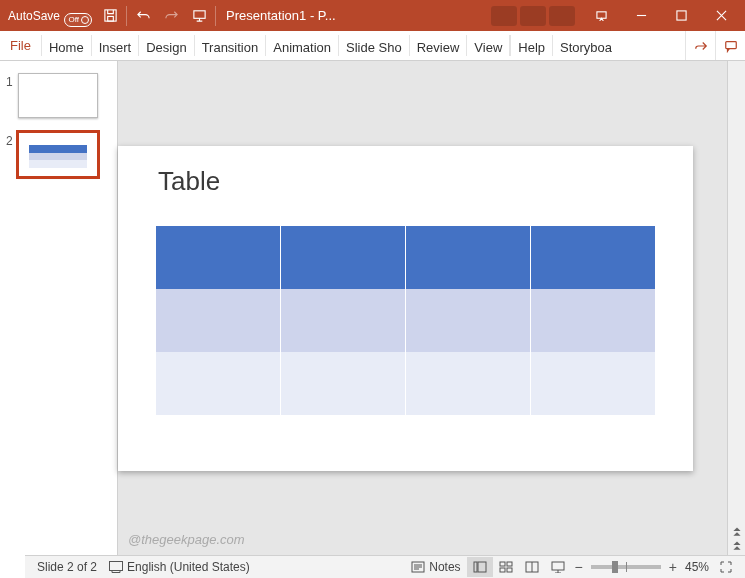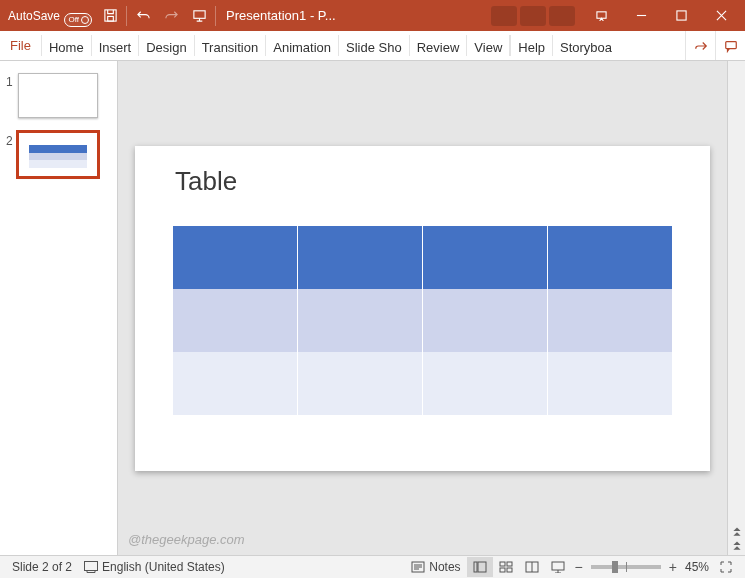--- a/index.html
+++ b/index.html
@@ -34,40 +34,40 @@
 .thumbs { width: 118px; background: #fff; border-right: 1px solid #d0d0d0; padding: 8px 0; }
 .thumb-item { display: flex; align-items: flex-start; padding: 4px 6px 10px 6px; }
 .thumb-num { width: 12px; font-size: 12px; color: #555; padding-top: 2px; }
 .thumb { width: 80px; height: 45px; background: #fff; border: 1px solid #bbb; box-shadow: 0 1px 2px rgba(0,0,0,0.25); position: relative; }
 .thumb-item.active .thumb { outline: 3px solid #c43e1c; outline-offset: -1px; }
 .thumb-table { position: absolute; top: 12px; left: 10px; right: 10px; bottom: 8px; display: flex; flex-direction: column; }
 .thumb-table .r1 { flex: 1; background: #4472c4; }
 .thumb-table .r2 { flex: 1; background: #cfd5ea; }
 .thumb-table .r3 { flex: 1; background: #e8ecf7; }
 
-.canvas-area { flex: 1; position: relative; display: flex; align-items: center; justify-content: center; background: #e6e6e6; }
+.canvas-area { flex: 1; position: relative; display: flex; align-items: center; background: #e6e6e6; }
 .slide { width: 575px; height: 325px; background: #fff; box-shadow: 0 2px 6px rgba(0,0,0,0.3); position: relative; }
 .slide-title { position: absolute; top: 20px; left: 40px; font-size: 26px; color: #3a3a3a; font-weight: 400; }
 .table { position: absolute; top: 80px; left: 38px; right: 38px; bottom: 55px; display: flex; flex-direction: column; }
 .table .row { flex: 1; display: flex; }
 .table .row .cell { flex: 1; }
 .table .row.hdr .cell { background: #4472c4; border-right: 1px solid #fff; }
 .table .row.hdr .cell:last-child { border-right: none; }
 .table .row.r2 .cell { background: #ced4ec; border-right: 1px solid #fff; }
 .table .row.r2 .cell:last-child { border-right: none; }
 .table .row.r3 .cell { background: #e8ecf7; border-right: 1px solid #fff; }
 .table .row.r3 .cell:last-child { border-right: none; }
 
 .vscroll { width: 18px; background: #f0f0f0; border-left: 1px solid #d0d0d0; display: flex; flex-direction: column; align-items: center; justify-content: flex-end; padding-bottom: 4px; gap: 2px; }
 .vscroll .arr { width: 12px; height: 12px; display: flex; align-items: center; justify-content: center; color: #666; }
 
 .watermark { position: absolute; bottom: 8px; left: 10px; color: #aaa; font-size: 13px; font-style: italic; }
 
 
-.status { height: 23px; background: #f3f3f3; border-top: 1px solid #d0d0d0; display: flex; align-items: center; font-size: 12px; color: #444; padding: 0 6px; }
+.status { height: 23px; background: #f3f3f3; border-top: 1px solid #d0d0d0; display: flex; align-items: center; font-size: 12px; color: #444; padding: 0 6px; margin-left: 25px; }
 .status .sitem { display: flex; align-items: center; gap: 4px; padding: 0 6px; }
 .status .sspacer { flex: 1; }
 .status .vbtn { width: 26px; height: 20px; display: flex; align-items: center; justify-content: center; color: #555; }
 .status .vbtn.active { background: #d8d8d8; }
 .status .vbtn svg { width: 14px; height: 12px; }
 .zoom-slider { width: 70px; height: 4px; background: #bbb; position: relative; margin: 0 4px; }
 .zoom-slider .tick { position: absolute; left: 50%; top: -3px; width: 1px; height: 10px; background: #888; }
 .zoom-slider .knob { position: absolute; left: 30%; top: -4px; width: 6px; height: 12px; background: #888; }
 .status .minus, .status .plus { font-size: 14px; padding: 0 4px; color: #555; }
 .status .zoomtxt { padding: 0 4px; }

